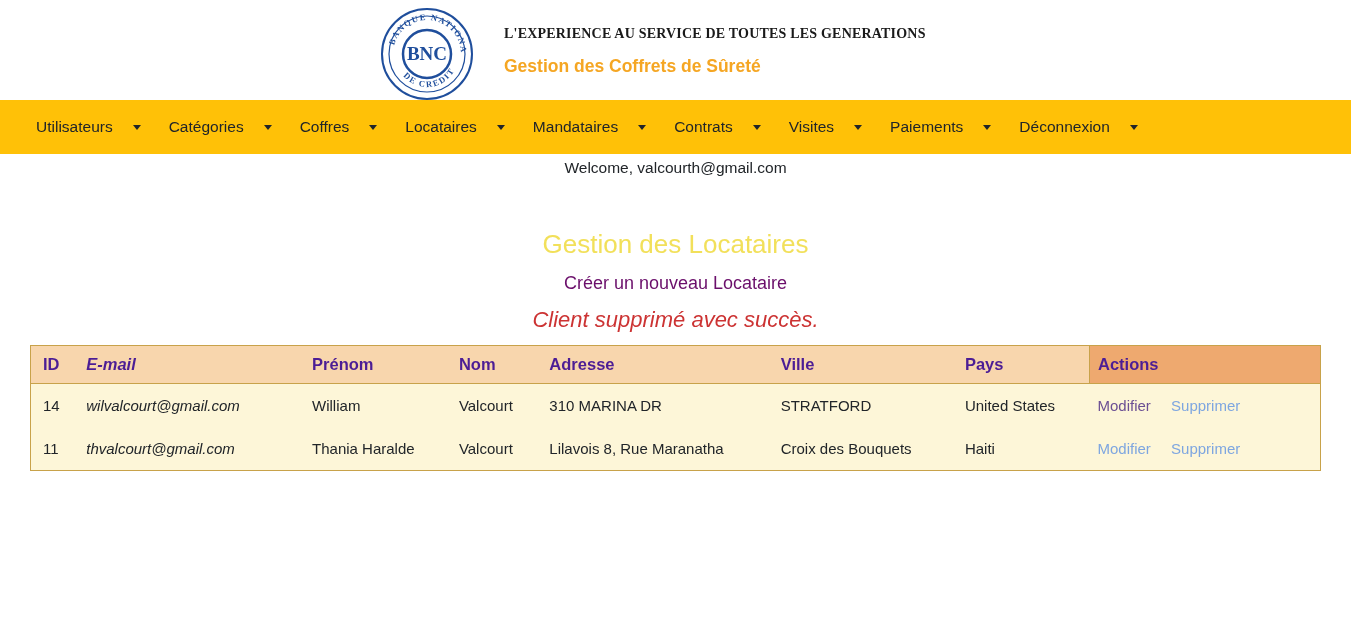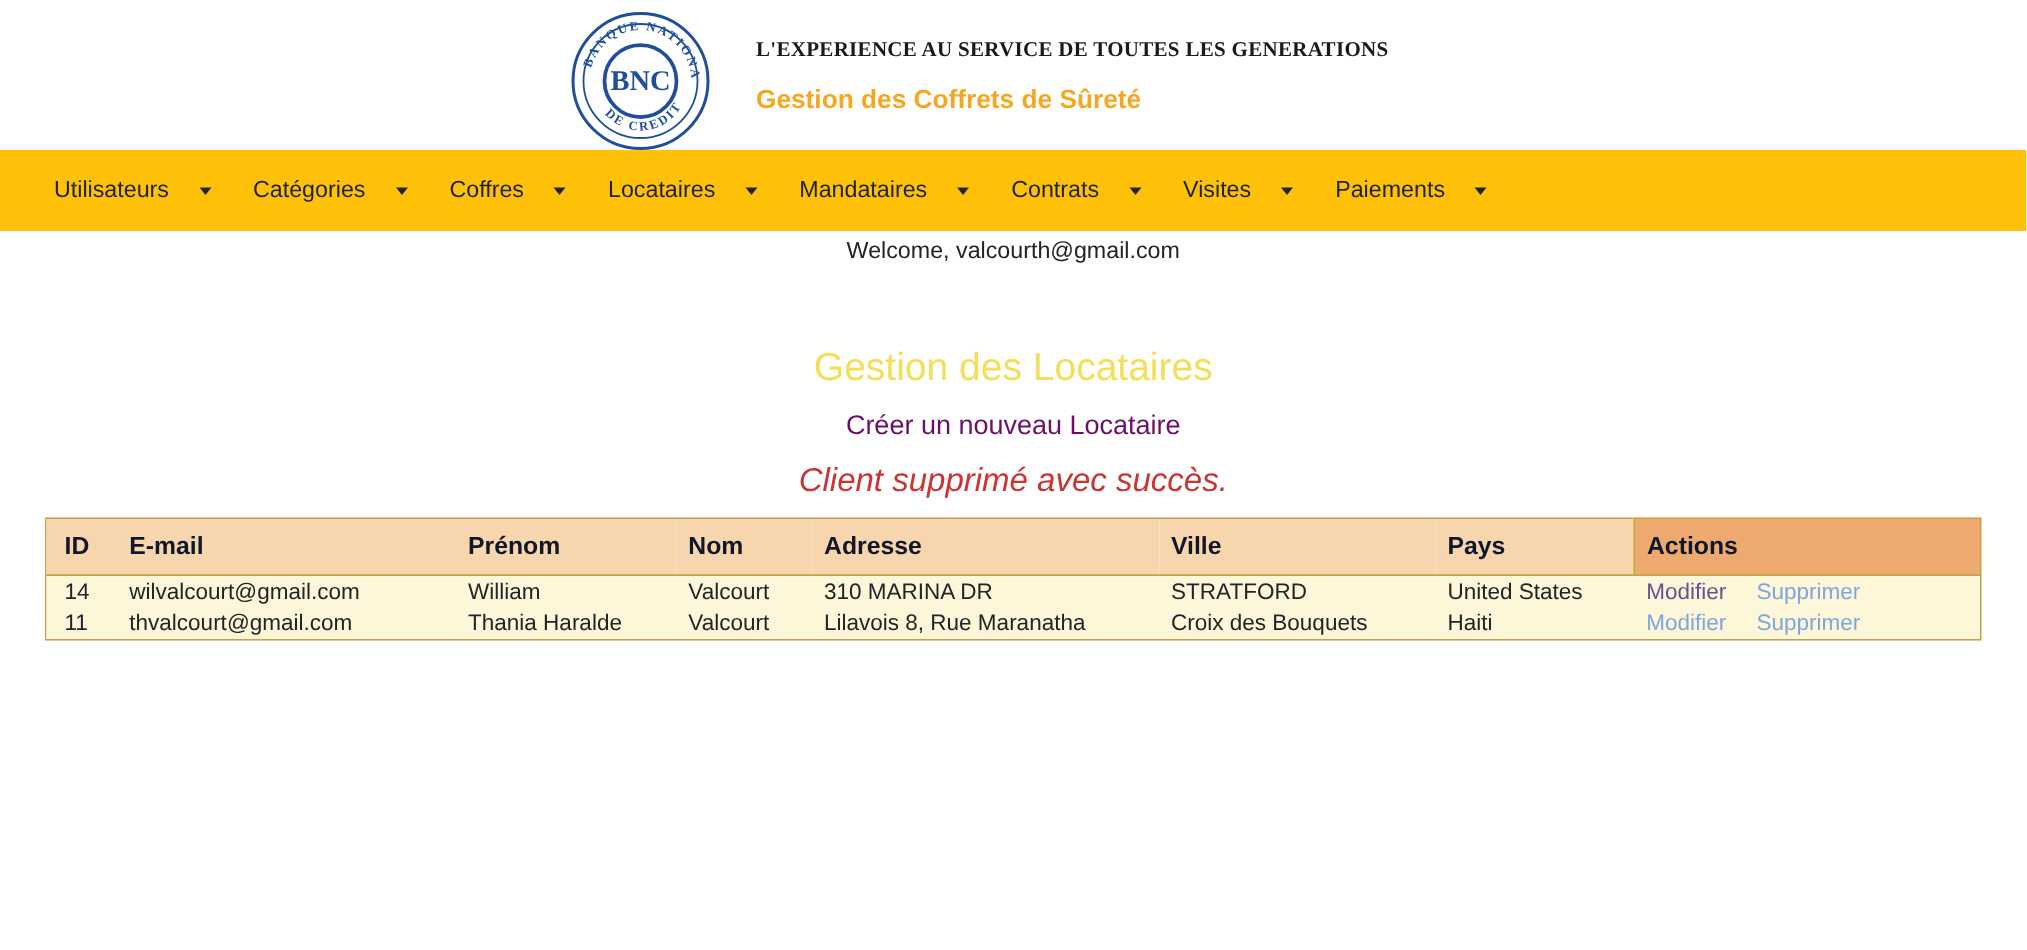--- a/index.html
+++ b/index.html
@@ -112,39 +112,39 @@
     border: 1px solid #c8a24a;
     background: #fdf6d8;
   }
   table {
     width: 100%;
     border-collapse: collapse;
     font-size: 15px;
   }
   thead th {
     background: #f8d6ad;
-    color: #0f172a;
+    color: #4c1d95;
     font-weight: bold;
     font-size: 16.5px;
     text-align: left;
     padding: 9px 8px;
     border-bottom: 1px solid #c8a24a;
   }
   thead th.actions-col {
     background: #eea96f;
     border-left: 1px solid #c8a24a;
   }
   tbody td {
-    padding: 2px 8px;
+    padding: 13px 8px;
     color: #212529;
     vertical-align: middle;
   }
   tbody tr td { background: #fdf6d8; }
   .col-id      { width: 48px;  padding-left: 12px !important; }
-  .col-email   { width: 230px; }
+  .col-email   { width: 230px; font-style: italic; }
   .col-prenom  { width: 152px; }
   .col-nom     { width: 92px;  }
   .col-adresse { width: 242px; }
   .col-ville   { width: 190px; }
   .col-pays    { width: 138px; }
   .col-actions { width: 240px; }
   td.col-actions { border-left: none; }
 
   .act-link {
     color: #8a6fb0;
@@ -207,20 +207,24 @@
   <div class="nav-item">
     <span>Contrats</span>
     <span class="caret"></span>
   </div>
   <div class="nav-item">
     <span>Visites</span>
     <span class="caret"></span>
   </div>
   <div class="nav-item">
     <span>Paiements</span>
+    <span class="caret"></span>
+  </div>
+  <div class="nav-item">
+    <span>Déconnexion</span>
     <span class="caret"></span>
   </div>
 </div>
 
 <div class="welcome">Welcome, valcourth@gmail.com</div>
 
 <div class="page-title">Gestion des Locataires</div>
 <div class="create-link">Créer un nouveau Locataire</div>
 <div class="flash-message">Client supprimé avec succès.</div>
 

